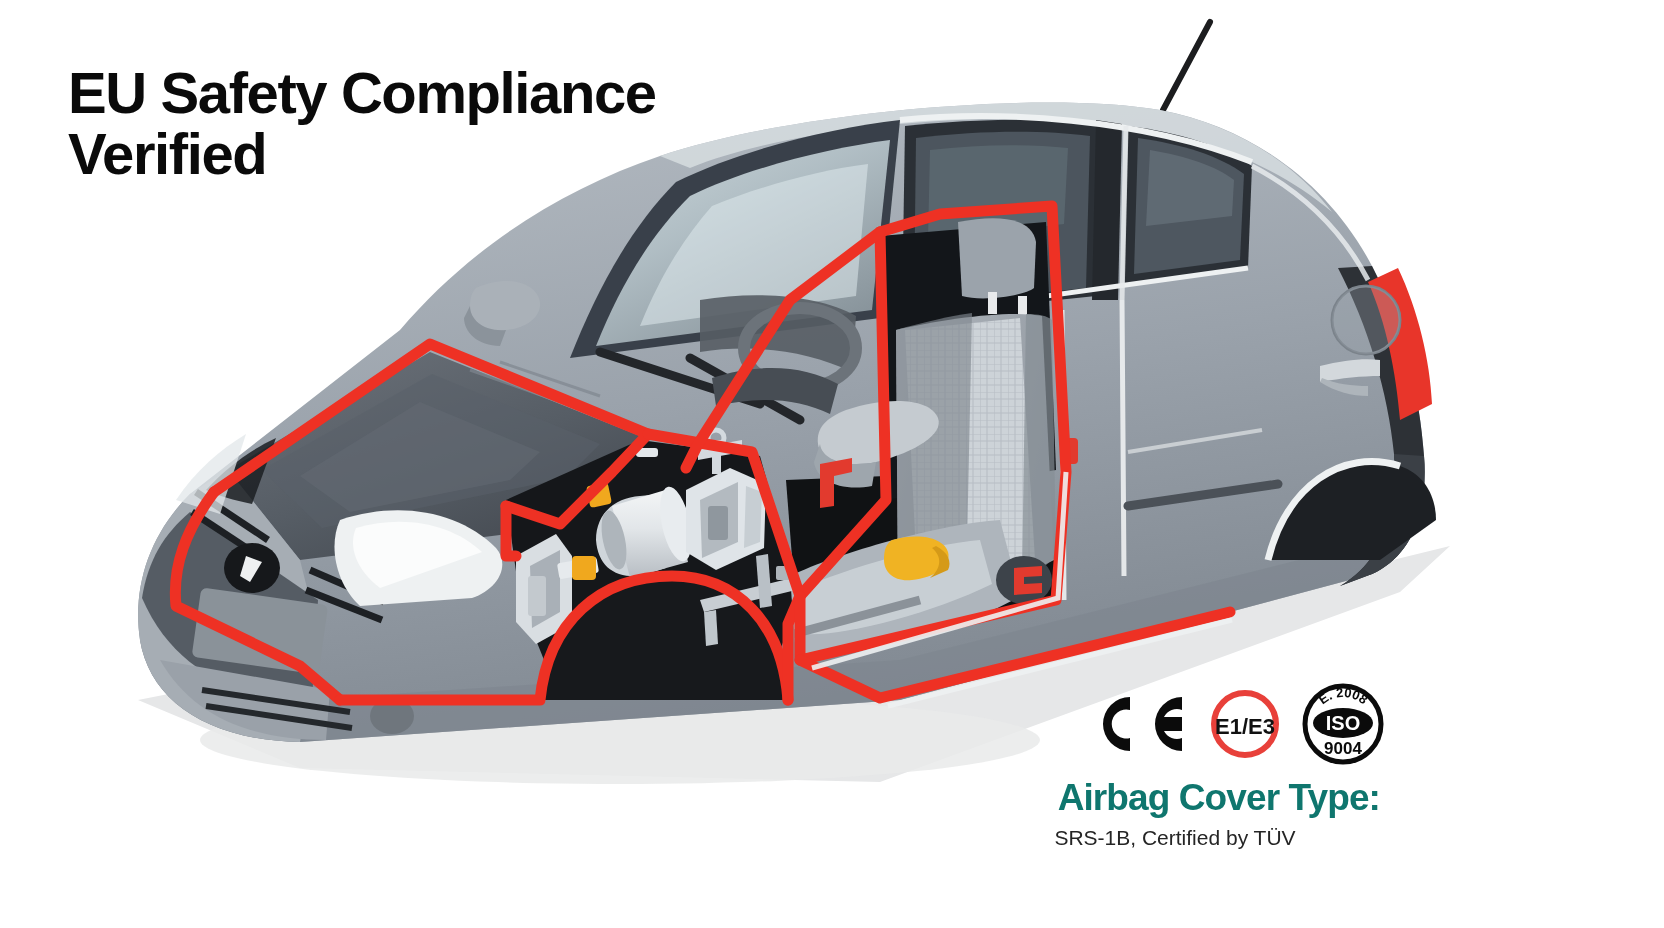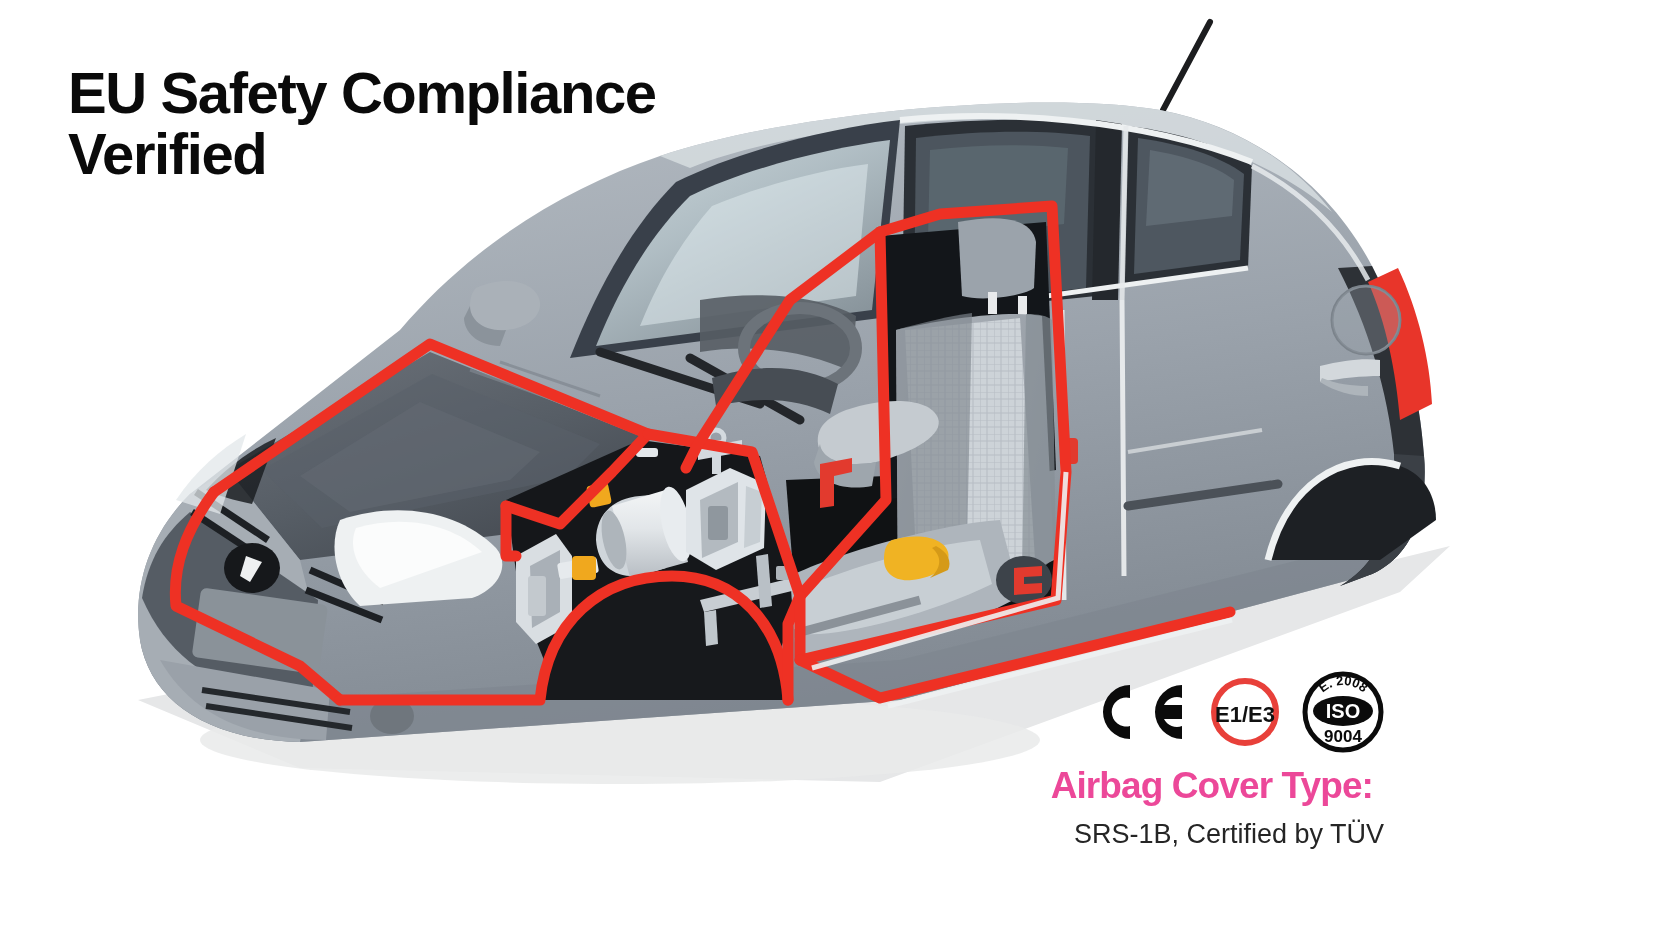--- a/index.html
+++ b/index.html
@@ -62,33 +62,33 @@
     padding-right: 2px;
   }
   .badge-ce { display: block; }
   .badge-e1 { display: block; }
   .badge-iso { display: block; }
 
   .cert-title {
     font-size: 37px;
     font-weight: bold;
     letter-spacing: -0.9px;
-    color: #ec4899;
+    color: #0f766e;
     line-height: 1.12;
-    margin: 11px;
+    margin: 4px;
     text-align: right;
     padding-right: 2px;
   }
   .cert-sub {
-    font-size: 27px;
+    font-size: 21px;
     font-weight: normal;
     color: #252525;
     line-height: 1.2;
     margin: 6px 0 0 0;
-    text-align: right;
+    text-align: center;
     padding-right: 2px;
   }
 </style>
 </head>
 <body>
 
 <div id="stage">
 
   <div class="headline">EU Safety Compliance
 Verified</div>

